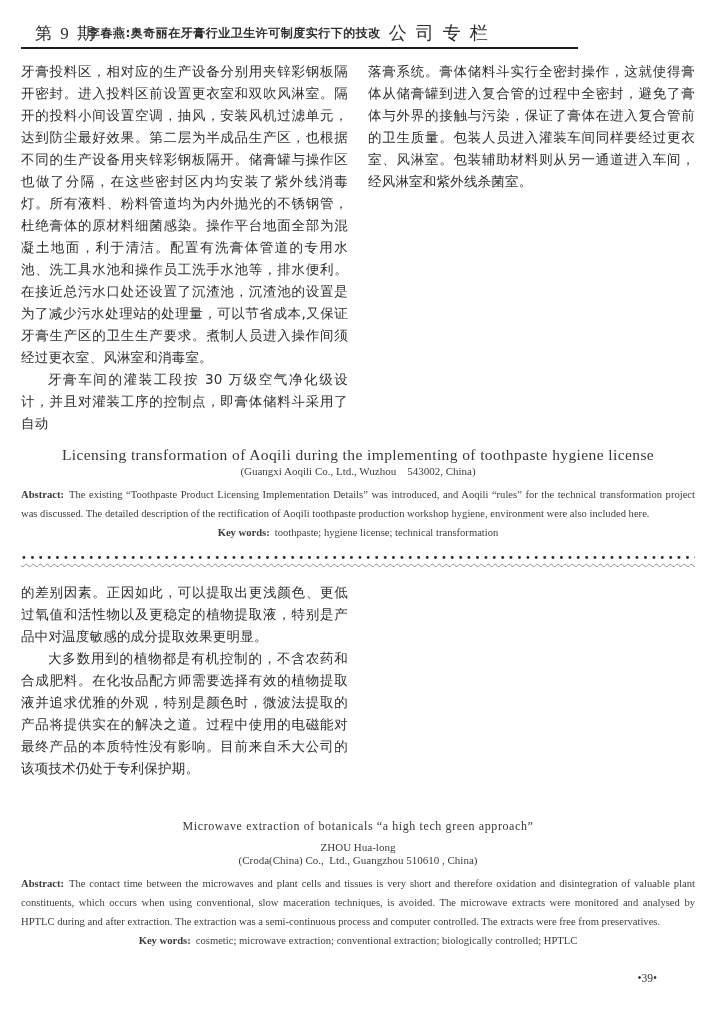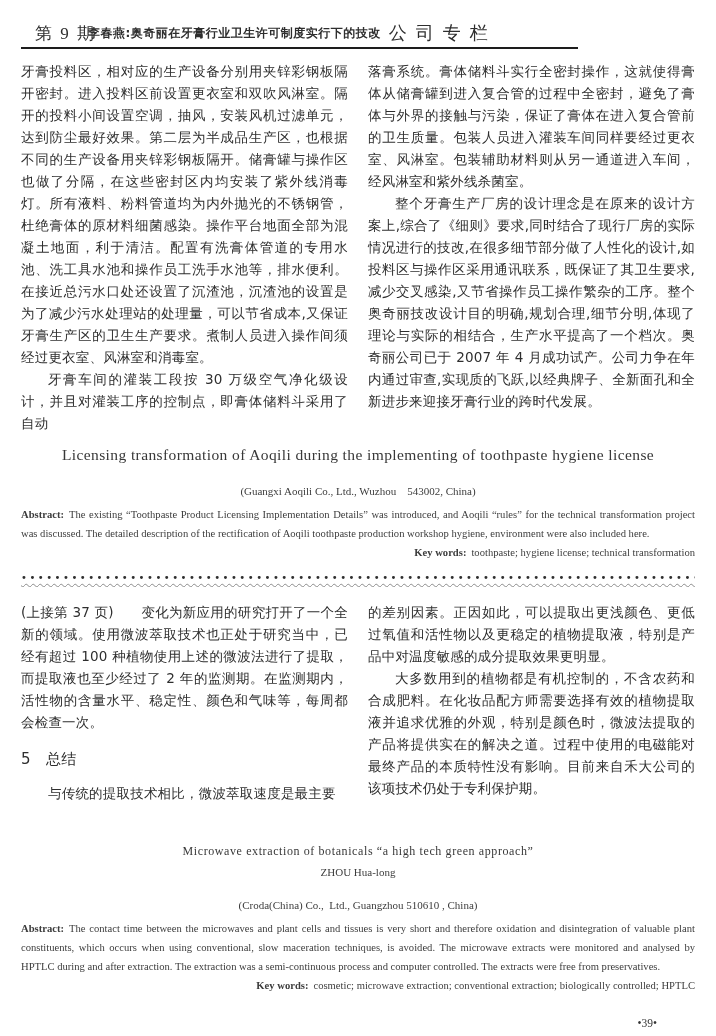--- a/index.html
+++ b/index.html
@@ -78,34 +78,34 @@
     font-family: "Liberation Serif", "DejaVu Serif", serif;
     text-align: center;
     font-size: 11px;
     margin-top: 7px;
     color: #3c3c3c;
   }
   .en-affil {
     font-family: "Liberation Serif", "DejaVu Serif", serif;
     text-align: center;
     font-size: 11px;
-    margin-top: 21px;
+    margin-top: 1px;
     color: #3c3c3c;
     white-space: pre-wrap;
   }
   .abstract-block {
     margin-top: 8px;
     font-family: "Liberation Serif", "DejaVu Serif", serif;
     font-size: 10.6px;
     line-height: 19px;
     text-align: justify;
     color: #3c3c3c;
   }
   .abstract-block .lbl { font-weight: bold; margin-right: 5px; }
-  .kw-line { text-align: right; }
+  .kw-line { text-align: center; }
   
   .divider {
     margin-top: 9px;
     height: 16px;
     overflow: hidden;
     white-space: nowrap;
     font-size: 10px;
     line-height: 14px;
     letter-spacing: 2.5px;
     color: #2e2e2e;
@@ -143,39 +143,33 @@
   </div>
   <div class="header-rule"></div>
 
   <div class="columns">
     <div class="col">
       <p>牙膏投料区，相对应的生产设备分别用夹锌彩钢板隔开密封。进入投料区前设置更衣室和双吹风淋室。隔开的投料小间设置空调，抽风，安装风机过滤单元，达到防尘最好效果。第二层为半成品生产区，也根据不同的生产设备用夹锌彩钢板隔开。储膏罐与操作区也做了分隔，在这些密封区内均安装了紫外线消毒灯。所有液料、粉料管道均为内外抛光的不锈钢管，杜绝膏体的原材料细菌感染。操作平台地面全部为混凝土地面，利于清洁。配置有洗膏体管道的专用水池、洗工具水池和操作员工洗手水池等，排水便利。在接近总污水口处还设置了沉渣池，沉渣池的设置是为了减少污水处理站的处理量，可以节省成本,又保证牙膏生产区的卫生生产要求。煮制人员进入操作间须经过更衣室、风淋室和消毒室。</p>
       <p class="indent">牙膏车间的灌装工段按 30 万级空气净化级设计，并且对灌装工序的控制点，即膏体储料斗采用了自动</p>
     </div>
     <div class="col">
       <p>落膏系统。膏体储料斗实行全密封操作，这就使得膏体从储膏罐到进入复合管的过程中全密封，避免了膏体与外界的接触与污染，保证了膏体在进入复合管前的卫生质量。包装人员进入灌装车间同样要经过更衣室、风淋室。包装辅助材料则从另一通道进入车间，经风淋室和紫外线杀菌室。</p>
-      <p class="indent">整个牙膏生产厂房的设计理念是在原来的设计方案上,综合了《细则》要求,同时结合了现行厂房的实际情况进行的技改,在很多细节部分做了人性化的设计,如投料区与操作区采用通讯联系，既保证了其卫生要求,减少交叉感染,又节省操作员工操作繁杂的工序。整个奥奇丽技改设计目的明确,规划合理,细节分明,体现了理论与实际的相结合，生产水平提高了一个档次。奥奇丽公司已于 2007 年 4 月成功试产。公司力争在年内通过审查,实现质的飞跃,以经典牌子、全新面孔和全新进步来迎接牙膏行业的跨时代发展。</p>
     </div>
   </div>
 
   <h2 class="en-title title-1">Licensing transformation of Aoqili during the implementing of toothpaste hygiene license</h2>
   <div class="en-affil">(Guangxi Aoqili Co., Ltd., Wuzhou  543002, China)</div>
   <div class="abstract-block">
     <p><b class="lbl">Abstract:</b><span>The existing “Toothpaste Product Licensing Implementation Details” was introduced, and Aoqili “rules” for the technical transformation project was discussed. The detailed description of the rectification of Aoqili toothpaste production workshop hygiene, environment were also included here.</span></p>
     <p class="kw-line"><b class="lbl">Key words:</b><span>toothpaste; hygiene license; technical transformation</span></p>
   </div>
 
   <div class="divider">••••••••••••••••••••••••••••••••••••••••••••••••••••••••••••••••••••••••••••••••••••••••••••••••••••••••••••</div>
 
   <div class="columns lower">
-    <div class="col">
-      <p>(上接第 37 页)　　变化为新应用的研究打开了一个全新的领域。使用微波萃取技术也正处于研究当中，已经有超过 100 种植物使用上述的微波法进行了提取，而提取液也至少经过了 2 年的监测期。在监测期内，活性物的含量水平、稳定性、颜色和气味等，每周都会检查一次。</p>
-      <h3 class="section-heading">5　总结</h3>
-      <p class="indent">与传统的提取技术相比，微波萃取速度是最主要</p>
-    </div>
     <div class="col">
       <p>的差别因素。正因如此，可以提取出更浅颜色、更低过氧值和活性物以及更稳定的植物提取液，特别是产品中对温度敏感的成分提取效果更明显。</p>
       <p class="indent">大多数用到的植物都是有机控制的，不含农药和合成肥料。在化妆品配方师需要选择有效的植物提取液并追求优雅的外观，特别是颜色时，微波法提取的产品将提供实在的解决之道。过程中使用的电磁能对最终产品的本质特性没有影响。目前来自禾大公司的该项技术仍处于专利保护期。</p>
     </div>
   </div>
 
   <h2 class="en-title title-2">Microwave extraction of botanicals “a high tech green approach”</h2>
   <div class="en-author">ZHOU Hua-long</div>
   <div class="en-affil">(Croda(China) Co.,  Ltd., Guangzhou 510610 , China)</div>
   <div class="abstract-block">

